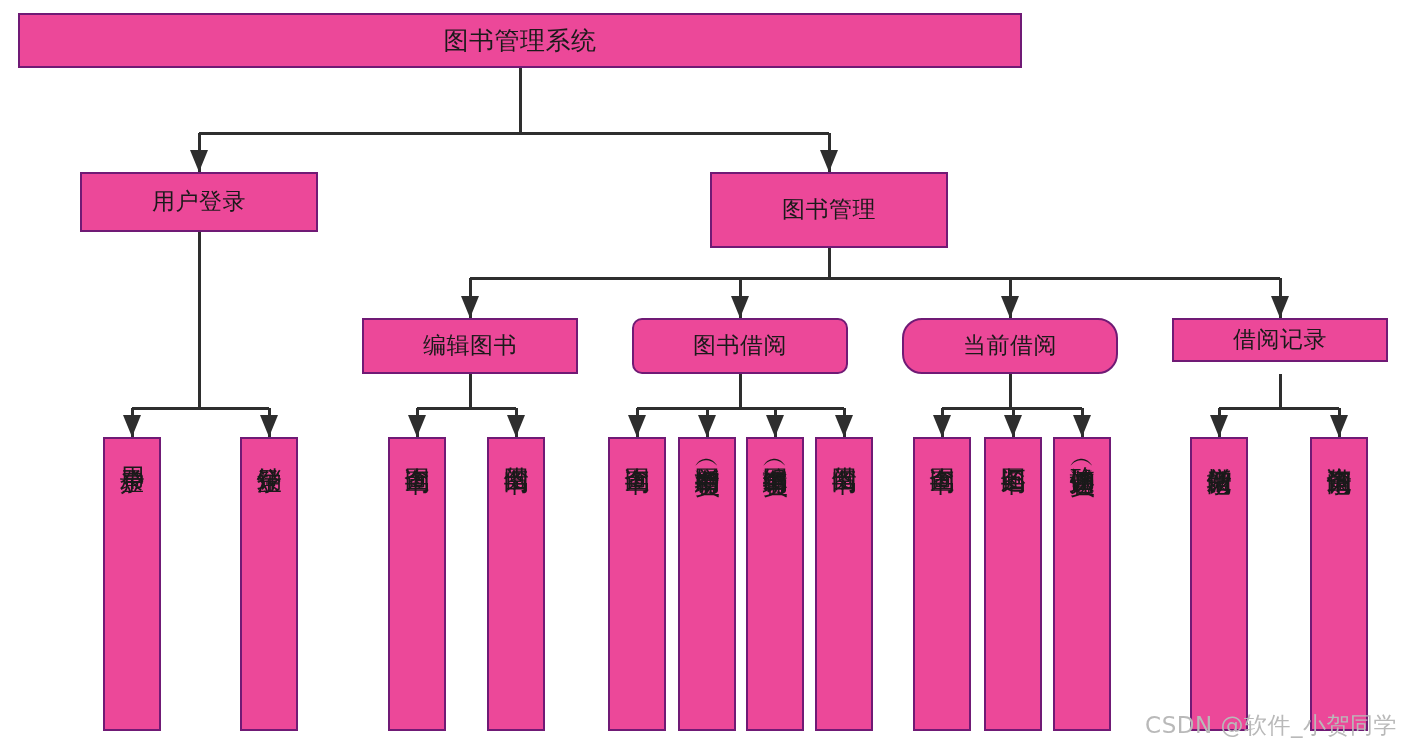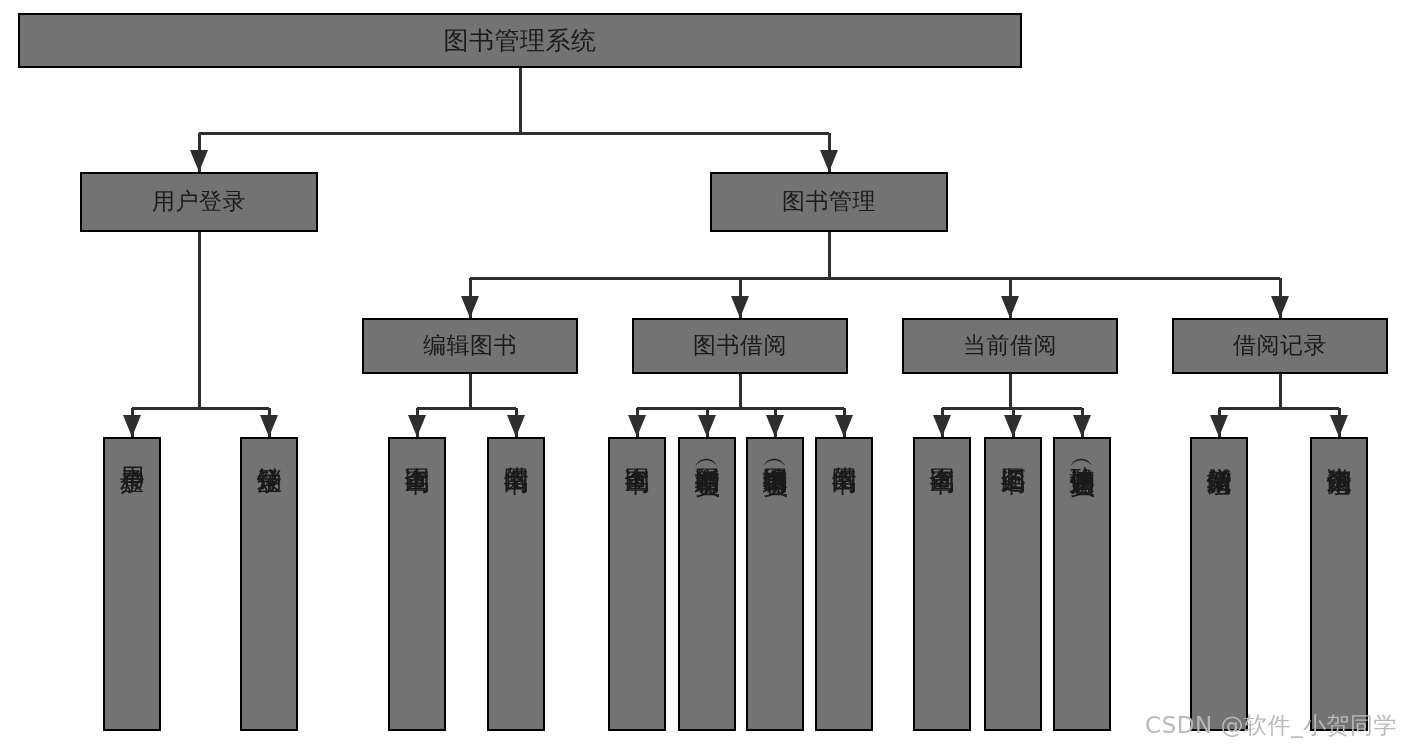--- a/index.html
+++ b/index.html
@@ -21,22 +21,22 @@
     position: absolute;
     left: 0;
     top: 0;
     width: 1405px;
     height: 747px;
     pointer-events: none;
   }
   .node {
     position: absolute;
     box-sizing: border-box;
-    background: #737373;
-    border: 2px solid #000000;
+    background: #ec4899;
+    border: 2px solid #701a75;
     display: flex;
     align-items: center;
     justify-content: center;
     color: #1a1a1a;
   }
   .node .label {
     display: block;
     text-align: center;
     line-height: 1.18;
     white-space: nowrap;
@@ -131,33 +131,33 @@
       <line x1="1339" y1="408" x2="1339" y2="437" stroke="#2e2e2e" stroke-width="3" shape-rendering="crispEdges"></line>
       <polygon points="1330,415 1348,415 1339,437" fill="#2e2e2e"></polygon>
     </svg>
   <div id="nodes">
       <div class="node horiz root" style="left: 18px; top: 13px; width: 1004px; height: 55px;">
         <span class="label">图书管理系统</span>
       </div>
       <div class="node horiz" style="left: 80px; top: 172px; width: 238px; height: 60px;">
         <span class="label">用户登录</span>
       </div>
-      <div class="node horiz" style="left: 710px; top: 172px; width: 238px; height: 60px;">
+      <div class="node horiz" style="left: 710px; top: 172px; width: 238px; height: 76px;">
         <span class="label">图书管理</span>
       </div>
       <div class="node horiz" style="left: 362px; top: 318px; width: 216px; height: 56px;">
         <span class="label">编辑图书</span>
       </div>
-      <div class="node horiz" style="left: 632px; top: 318px; width: 216px; height: 56px;">
+      <div class="node horiz" style="left: 632px; top: 318px; width: 216px; height: 56px; border-radius: 10px;">
         <span class="label">图书借阅</span>
       </div>
-      <div class="node horiz" style="left: 902px; top: 318px; width: 216px; height: 56px;">
+      <div class="node horiz" style="left: 902px; top: 318px; width: 216px; height: 56px; border-radius: 20px;">
         <span class="label">当前借阅</span>
       </div>
-      <div class="node horiz" style="left: 1172px; top: 318px; width: 216px; height: 56px;">
+      <div class="node horiz" style="left: 1172px; top: 318px; width: 216px; height: 44px;">
         <span class="label">借阅记录</span>
       </div>
       <div class="node vert" style="left: 103px; top: 437px; width: 58px; height: 294px;">
         <span class="label">用户登录</span>
       </div>
       <div class="node vert" style="left: 240px; top: 437px; width: 58px; height: 294px;">
         <span class="label">注销登录</span>
       </div>
       <div class="node vert" style="left: 388px; top: 437px; width: 58px; height: 294px;">
         <span class="label">查询图书</span>

